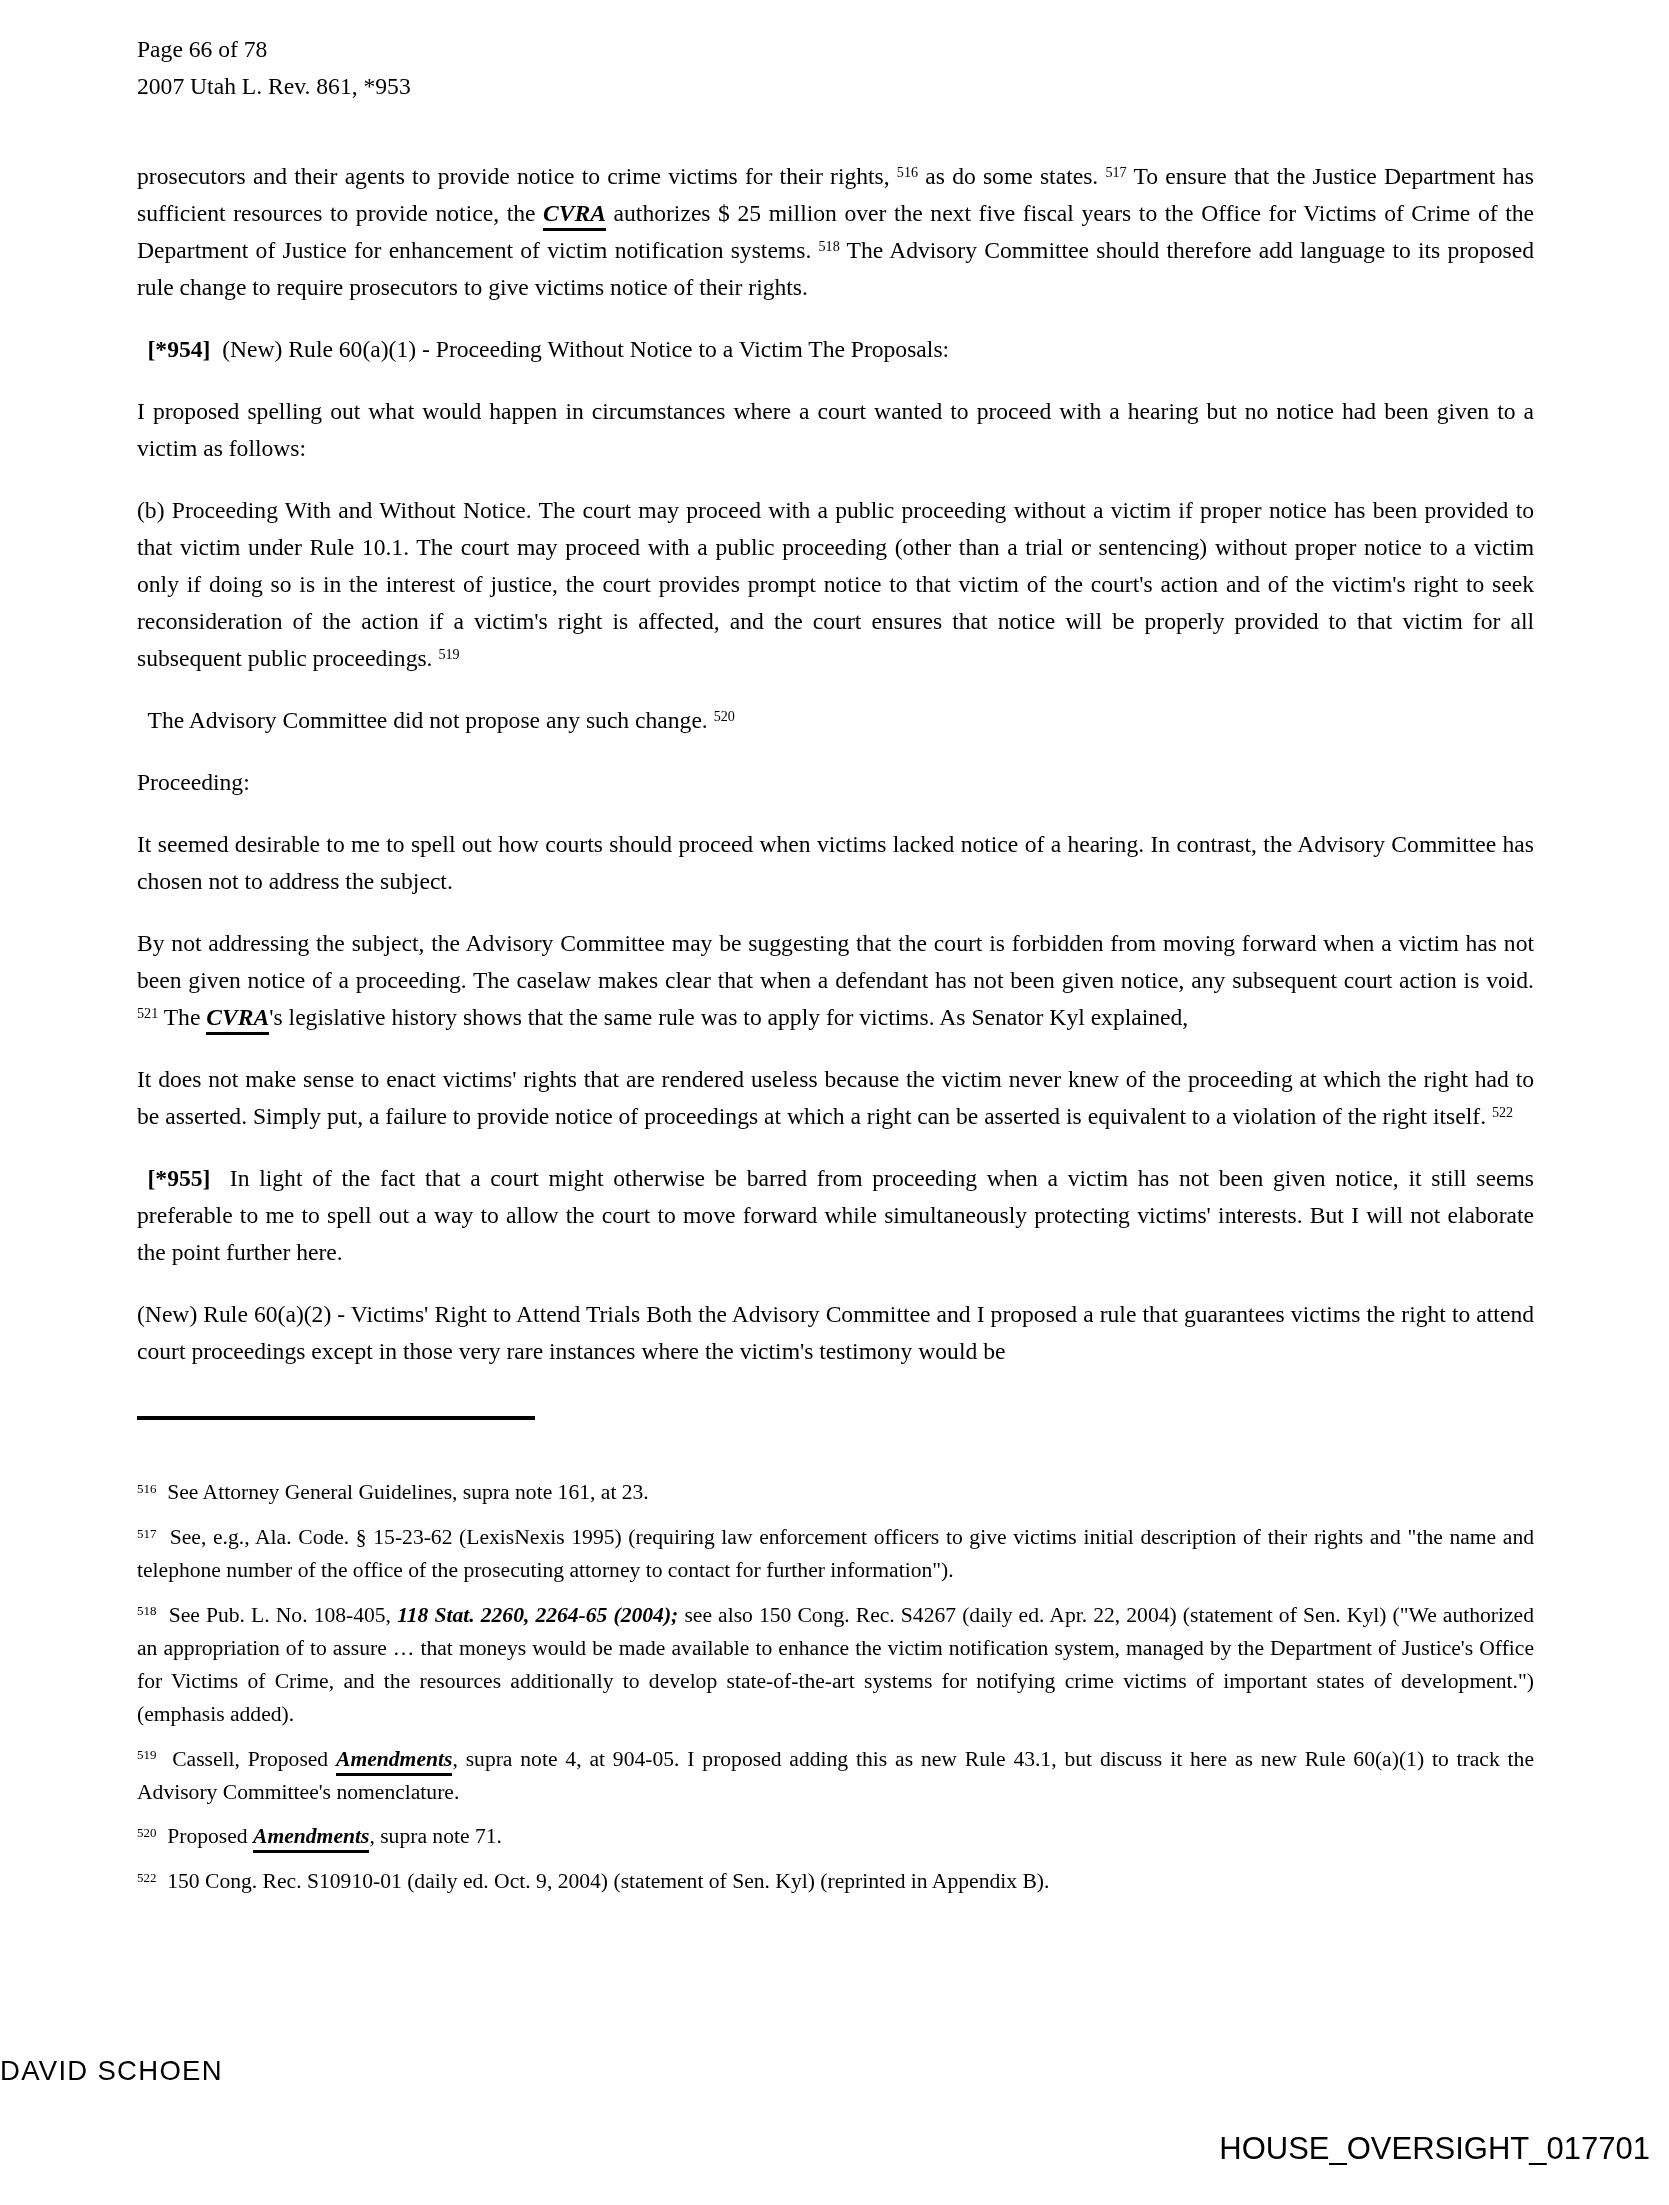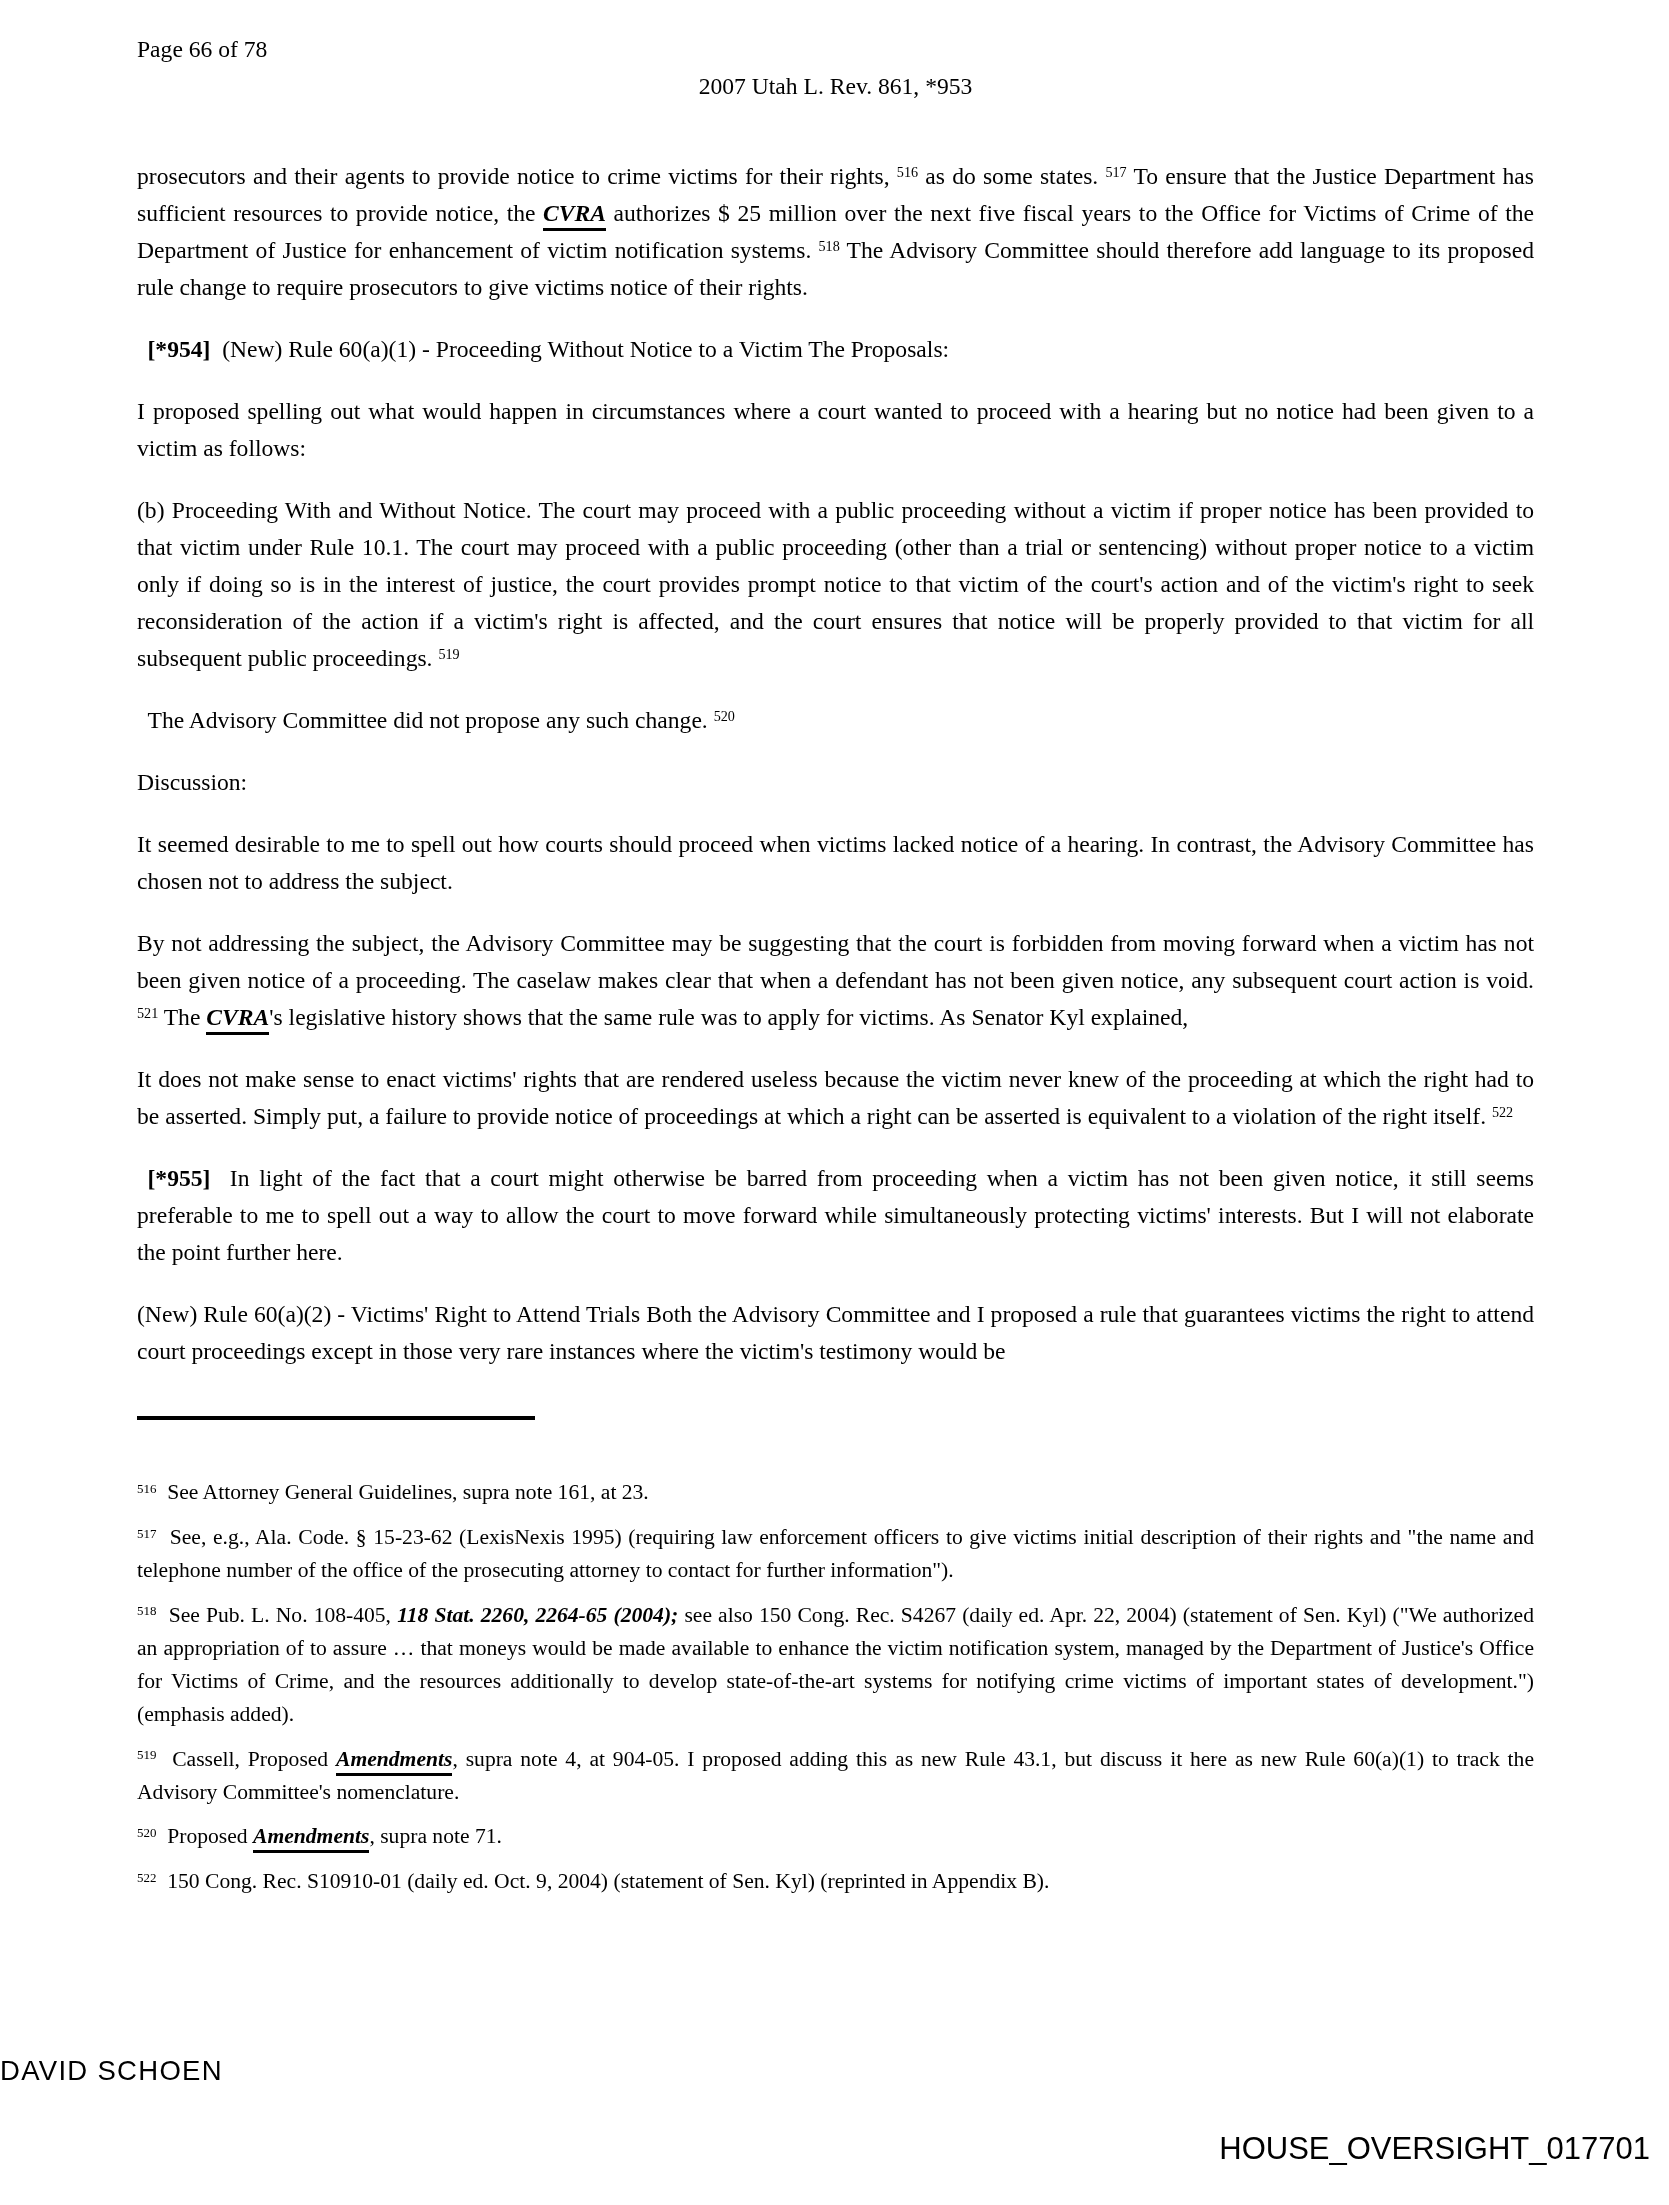--- a/index.html
+++ b/index.html
@@ -16,21 +16,21 @@
     font-family: "Liberation Serif", "DejaVu Serif", serif;
     box-sizing: border-box;
     padding: 36px 135px 0 137px;
     overflow: hidden;
   }
   .header-right {
     font-size: 23.6px;
     line-height: 27.5px;
   }
   .doc-title {
-    text-align: center;
+    text-align: left;
     font-size: 23.6px;
     line-height: 27.5px;
     margin-top: 9.2px;
   }
   p.body-p {
     font-size: 23.6px;
     line-height: 37px;
     text-align: justify;
     margin: 0 0 25px 0;
   }
@@ -82,21 +82,21 @@
 
   <div class="header-right">Page 66 of 78</div>
 
   <div class="doc-title">2007 Utah L. Rev. 861, *953</div>
 
   <p class="body-p first"><span>prosecutors and their agents to provide notice to crime victims for their rights, </span><span class="sup">516</span><span> as do some states. </span><span class="sup">517</span><span> To ensure that the Justice Department has sufficient resources to provide notice, the </span><span class="b i u">CVRA</span><span> authorizes $ 25 million over the next five fiscal years to the Office for Victims of Crime of the Department of Justice for enhancement of victim notification systems. </span><span class="sup">518</span><span> The Advisory Committee should therefore add language to its proposed rule change to require prosecutors to give victims notice of their rights.</span></p>
   <p class="body-p indent"><span class="b">[*954]</span><span>&nbsp; (New) Rule 60(a)(1) - Proceeding Without Notice to a Victim The Proposals:</span></p>
   <p class="body-p"><span>I proposed spelling out what would happen in circumstances where a court wanted to proceed with a hearing but no notice had been given to a victim as follows:</span></p>
   <p class="body-p"><span>(b) Proceeding With and Without Notice. The court may proceed with a public proceeding without a victim if proper notice has been provided to that victim under Rule 10.1. The court may proceed with a public proceeding (other than a trial or sentencing) without proper notice to a victim only if doing so is in the interest of justice, the court provides prompt notice to that victim of the court's action and of the victim's right to seek reconsideration of the action if a victim's right is affected, and the court ensures that notice will be properly provided to that victim for all subsequent public proceedings. </span><span class="sup">519</span></p>
   <p class="body-p indent"><span>The Advisory Committee did not propose any such change. </span><span class="sup">520</span></p>
-  <p class="body-p"><span>Discussion:</span></p>
+  <p class="body-p"><span>Proceeding:</span></p>
   <p class="body-p"><span>It seemed desirable to me to spell out how courts should proceed when victims lacked notice of a hearing. In contrast, the Advisory Committee has chosen not to address the subject.</span></p>
   <p class="body-p"><span>By not addressing the subject, the Advisory Committee may be suggesting that the court is forbidden from moving forward when a victim has not been given notice of a proceeding. The caselaw makes clear that when a defendant has not been given notice, any subsequent court action is void. </span><span class="sup">521</span><span> The </span><span class="b i u">CVRA</span><span>'s legislative history shows that the same rule was to apply for victims. As Senator Kyl explained,</span></p>
   <p class="body-p"><span>It does not make sense to enact victims' rights that are rendered useless because the victim never knew of the proceeding at which the right had to be asserted. Simply put, a failure to provide notice of proceedings at which a right can be asserted is equivalent to a violation of the right itself. </span><span class="sup">522</span></p>
   <p class="body-p indent"><span class="b">[*955]</span><span>&nbsp; In light of the fact that a court might otherwise be barred from proceeding when a victim has not been given notice, it still seems preferable to me to spell out a way to allow the court to move forward while simultaneously protecting victims' interests. But I will not elaborate the point further here.</span></p>
   <p class="body-p"><span>(New) Rule 60(a)(2) - Victims' Right to Attend Trials Both the Advisory Committee and I proposed a rule that guarantees victims the right to attend court proceedings except in those very rare instances where the victim's testimony would be</span></p>
 
   <div class="fn-sep"></div>
 
   <div class="footnote"><span class="sup">516</span><span>&nbsp; See Attorney General Guidelines, supra note 161, at 23.</span></div>
   <div class="footnote"><span class="sup">517</span><span>&nbsp; See, e.g., Ala. Code. § 15-23-62 (LexisNexis 1995) (requiring law enforcement officers to give victims initial description of their rights and "the name and telephone number of the office of the prosecuting attorney to contact for further information").</span></div>

